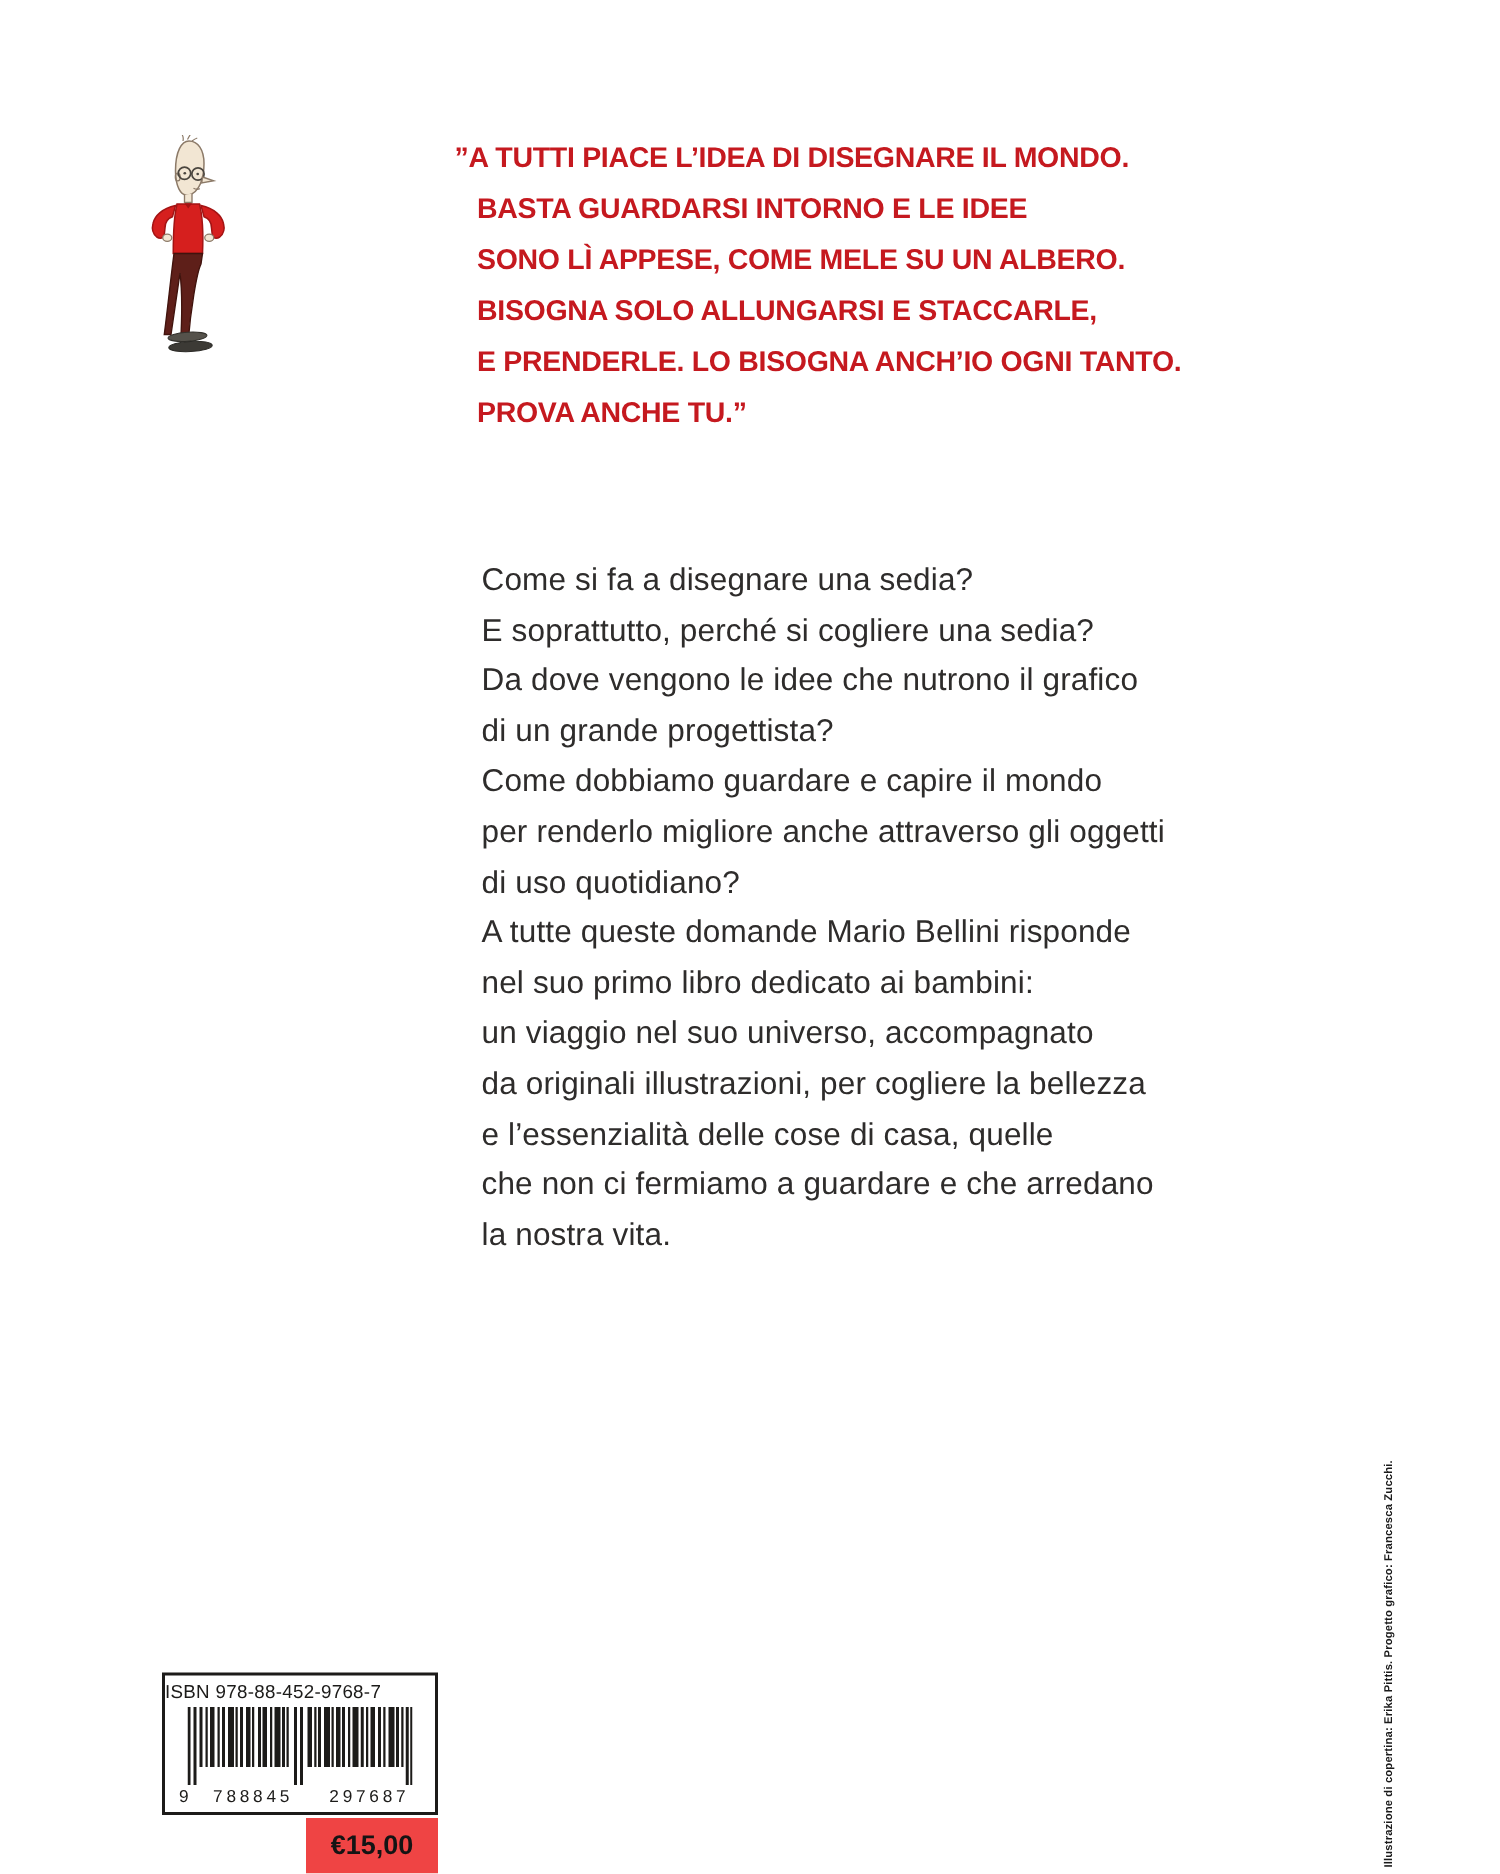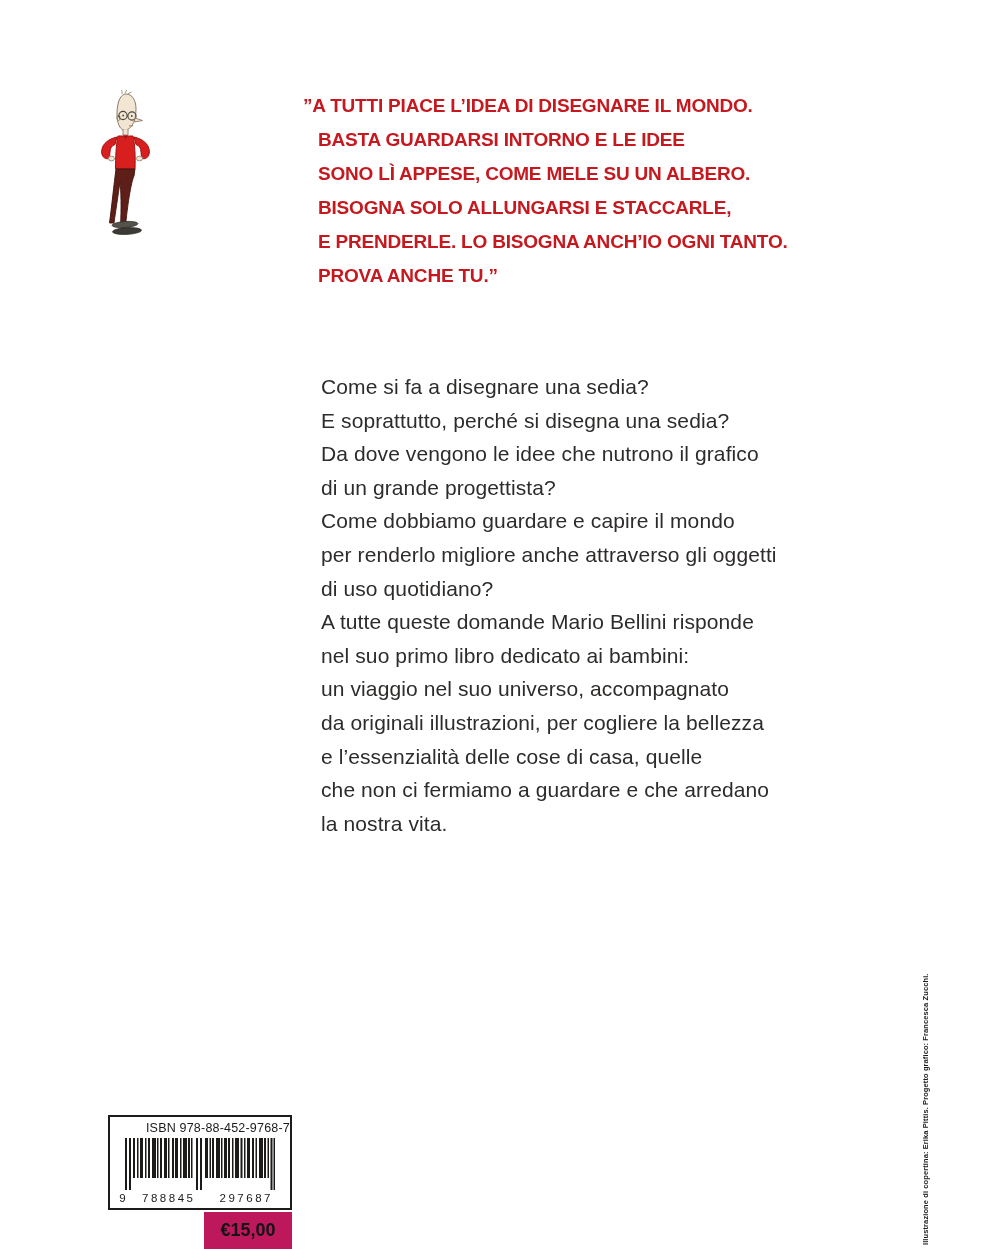--- a/index.html
+++ b/index.html
@@ -33,38 +33,38 @@
     color:var(--body-color);white-space:nowrap;margin-top:20px;
   }
 
   
   .barcode{position:absolute;left:108px;top:1115px;width:184px;}
   .bc-white{
     position:relative;height:95px;background:#ffffff;
     border:2px solid var(--ink);
   }
   .bc-isbn{
-    position:absolute;top:4px;left:0;right:0;text-align:right;
-    font-size:12.5px;letter-spacing:0.2px;color:var(--ink);padding-left:30px;
+    position:absolute;top:4px;left:0;right:0;text-align:left;
+    font-size:12.5px;letter-spacing:0.2px;color:var(--ink);
   }
   .bc-svg{position:absolute;top:21px;left:15px;}
   .bc-digits{
     position:absolute;top:75px;left:5px;right:5px;display:flex;
     font-size:11.5px;color:var(--ink);
   }
   .bc-digits .d1{width:15px;text-align:center;}
   .bc-digits .d2,.bc-digits .d3{flex:1;text-align:center;letter-spacing:2.5px;}
   .bc-bottom{display:flex;margin-top:2px;height:37px;}
   .bc-code{
     width:96px;background:#161512;color:#ffffff;
     font-weight:700;font-size:13px;letter-spacing:0.4px;
     display:flex;align-items:center;justify-content:center;margin-top:46px;
   }
   .bc-price{
-    flex:1;background:#be185d;color:#141414;
+    flex:1;background:#ef4444;color:#141414;
     font-weight:700;font-size:18px;
     display:flex;align-items:center;justify-content:center;
   }
 
   
   .credit{
     position:absolute;left:930px;bottom:4px;
     transform:rotate(-90deg);transform-origin:left bottom;
     white-space:nowrap;
     font-size:7.5px;font-weight:700;letter-spacing:0.1px;color:#1a1a1a;
@@ -120,21 +120,21 @@
   <div class="quote-line first">”A TUTTI PIACE L’IDEA DI DISEGNARE IL MONDO.</div>
   <div class="quote-line">BASTA GUARDARSI INTORNO E LE IDEE</div>
   <div class="quote-line">SONO LÌ APPESE, COME MELE SU UN ALBERO.</div>
   <div class="quote-line">BISOGNA SOLO ALLUNGARSI E STACCARLE,</div>
   <div class="quote-line">E PRENDERLE. LO BISOGNA ANCH’IO OGNI TANTO.</div>
   <div class="quote-line">PROVA ANCHE TU.”</div>
 </div>
 
 <div class="body-block">
   <div class="body-line">Come si fa a disegnare una sedia?</div>
-  <div class="body-line">E soprattutto, perché si disegna una sedia?</div>
+  <div class="body-line">E soprattutto, perché si cogliere una sedia?</div>
   <div class="body-line">Da dove vengono le idee che nutrono il grafico</div>
   <div class="body-line">di un grande progettista?</div>
   <div class="body-line">Come dobbiamo guardare e capire il mondo</div>
   <div class="body-line">per renderlo migliore anche attraverso gli oggetti</div>
   <div class="body-line">di uso quotidiano?</div>
   <div class="body-line">A tutte queste domande Mario Bellini risponde</div>
   <div class="body-line">nel suo primo libro dedicato ai bambini:</div>
   <div class="body-line">un viaggio nel suo universo, accompagnato</div>
   <div class="body-line">da originali illustrazioni, per cogliere la bellezza</div>
   <div class="body-line">e l’essenzialità delle cose di casa, quelle</div>

